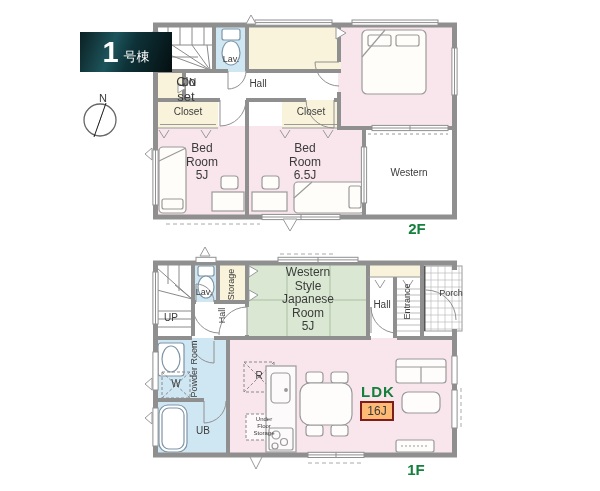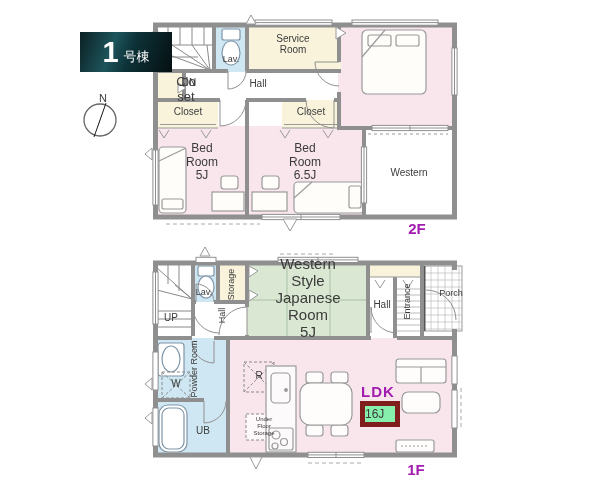--- a/index.html
+++ b/index.html
@@ -8,23 +8,23 @@
   .canvas svg{position:absolute;left:0;top:0}
   .lbl{position:absolute;color:#3b3b3b;text-align:center;line-height:1.13;
        font-family:"Liberation Sans",sans-serif}
   .v{transform:rotate(-90deg);transform-origin:center center}
   .badge{position:absolute;left:80px;top:32px;width:92px;height:40px;
          background:linear-gradient(110deg,#0b2023 0%,#1d555c 35%,#0d3238 55%,#050f11 100%);
          color:#fff;display:flex;align-items:center;justify-content:center;gap:5px}
   .badge .num{font-size:29px;font-weight:bold;line-height:1}
   .badge .suf{font-size:13px;font-weight:normal;padding-top:9px}
   .size-box{position:absolute;left:360px;top:401px;width:30px;height:16px;
-            background:#86efac;border:5px solid #7f1d1d;font-size:12px;line-height:16px;
-            color:#3b3b3b}
-  .bold{font-weight:bold;color:#a21caf}
+            background:#fdba74;border:2px solid #7f1d1d;font-size:12px;line-height:16px;
+            text-align:center;color:#3b3b3b}
+  .bold{font-weight:bold;color:#15803d}
 </style>
 </head>
 <body>
 
 <div class="canvas">
 
 <svg width="600" height="491" viewBox="0 0 600 491">
 
   <g>
     <rect x="155" y="24" width="299" height="193" fill="#ffffff"></rect>
@@ -238,41 +238,40 @@
 
 <div class="badge">
   <span class="num">1</span>
   <span class="suf">号棟</span>
 </div>
 
 <div class="lbl" style="left:95px;top:92px;width:16px;font-size:11px">N</div>
 
 <div class="lbl" style="left:177px;top:77px;width:24px;font-size:10px">DN</div>
 <div class="lbl" style="left:215px;top:54px;width:32px;font-size:9px">Lav.</div>
-<div class="lbl" style="left:266px;top:33px;width:54px;font-size:10px">Service Room</div>
 <div class="lbl" style="left:172px;top:75px;width:28px;font-size:13px">Clo set</div>
 <div class="lbl" style="left:243px;top:78px;width:30px;font-size:10px">Hall</div>
 <div class="lbl" style="left:166px;top:106px;width:44px;font-size:10px">Closet</div>
 <div class="lbl" style="left:289px;top:106px;width:44px;font-size:10px">Closet</div>
 <div class="lbl" style="left:179px;top:142px;width:46px;font-size:12px">
   <div>Bed Room</div>
   <div>5J</div>
 </div>
 <div class="lbl" style="left:282px;top:142px;width:46px;font-size:12px">
   <div>Bed Room</div>
   <div>6.5J</div>
 </div>
 <div class="lbl" style="left:383px;top:167px;width:52px;font-size:10px">Western</div>
 <div class="lbl bold" style="left:402px;top:221px;width:30px;font-size:15px">2F</div>
 
 <div class="lbl" style="left:159px;top:312px;width:24px;font-size:10px">UP</div>
 <div class="lbl" style="left:189px;top:287px;width:30px;font-size:9px">Lav.</div>
 <div class="lbl v" style="left:204px;top:278px;width:56px;height:13px;font-size:9px">Storage</div>
 <div class="lbl v" style="left:206px;top:309px;width:34px;height:13px;font-size:9px">Hall</div>
-<div class="lbl" style="left:271px;top:256px;width:74px;font-size:15px">
+<div class="lbl" style="left:271px;top:266px;width:74px;font-size:12px">
   <div>Western Style Japanese Room</div>
   <div>5J</div>
 </div>
 <div class="lbl" style="left:368px;top:299px;width:28px;font-size:10px">Hall</div>
 <div class="lbl v" style="left:376px;top:295px;width:64px;height:13px;font-size:9px">Entrance</div>
 <div class="lbl" style="left:427px;top:288px;width:48px;font-size:9px">Porch</div>
 <div class="lbl v" style="left:172px;top:356px;width:60px;height:26px;font-size:9px;line-height:11px">Powder Room</div>
 <div class="lbl" style="left:166px;top:378px;width:20px;font-size:10px">W</div>
 <div class="lbl" style="left:188px;top:425px;width:30px;font-size:10px">UB</div>
 <div class="lbl" style="left:249px;top:370px;width:20px;font-size:10px">R</div>

